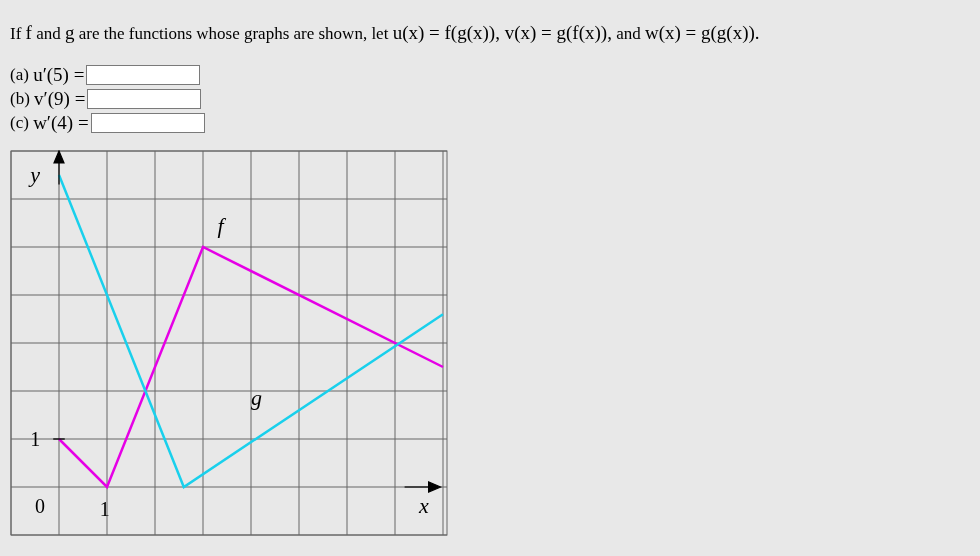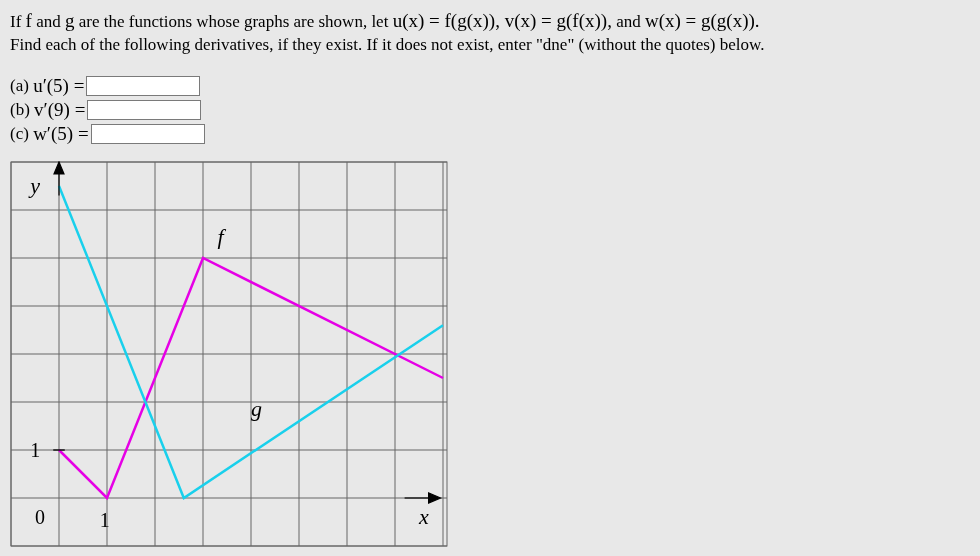--- a/index.html
+++ b/index.html
@@ -7,21 +7,21 @@
     padding: 0;
     background: #e8e8e8;
     font-family: "Times New Roman", Times, serif;
     font-size: 16px;
     color: #000;
   }
   .page {
     width: 980px;
     height: 556px;
     box-sizing: border-box;
-    padding: 8px 10px;
+    padding: 20px 10px;
     background: #e8e8e8;
   }
   .prompt {
     line-height: 1.35;
     font-size: 17px;
   }
   .math {
     font-family: "Cambria Math", "Times New Roman", Times, serif;
     font-size: 19px;
   }
@@ -87,37 +87,36 @@
   }
 </style>
 </head>
 <body>
 
 <div class="page">
 
   <div class="prompt">
     <span>If </span><span class="math">f</span><span> and </span><span class="math">g</span><span> are the functions whose graphs are shown, let </span><span class="math">u(x) = f(g(x)), v(x) = g(f(x)),</span><span> and </span><span class="math">w(x) = g(g(x)).</span>
     <br>
-    <span>Find each of the following derivatives, if they exist. If it does not exist, enter "dne" (without the quotes) below.</span>
   </div>
 
   <div class="answers">
     <div class="answer-row">
       <span class="label">(a) </span>
       <span class="math">u′(5) =</span>
       <input type="text" style="">
     </div>
     <div class="answer-row">
       <span class="label">(b) </span>
       <span class="math">v′(9) =</span>
       <input type="text" style="">
     </div>
     <div class="answer-row">
       <span class="label">(c) </span>
-      <span class="math">w′(5) =</span>
+      <span class="math">w′(4) =</span>
       <input type="text" style="">
     </div>
   </div>
 
   <div class="chart-wrap">
     <svg id="chart-svg" width="438" height="386">
         <rect x="1" y="1" width="436" height="384" class="border"></rect>
         <g class="grid">
           <line x1="1" y1="1" x2="1" y2="385"></line>
           <line x1="49" y1="1" x2="49" y2="385"></line>

